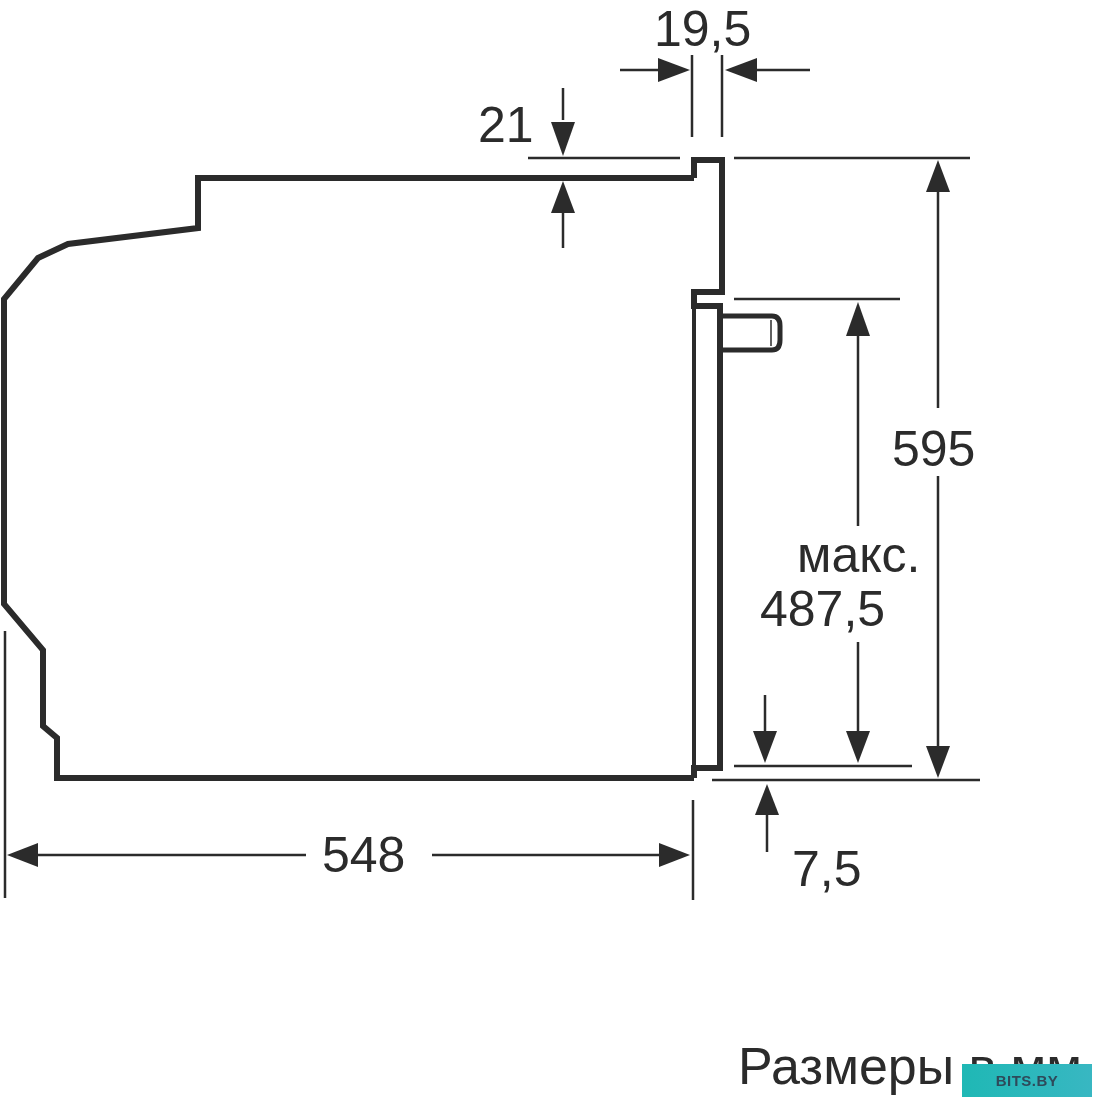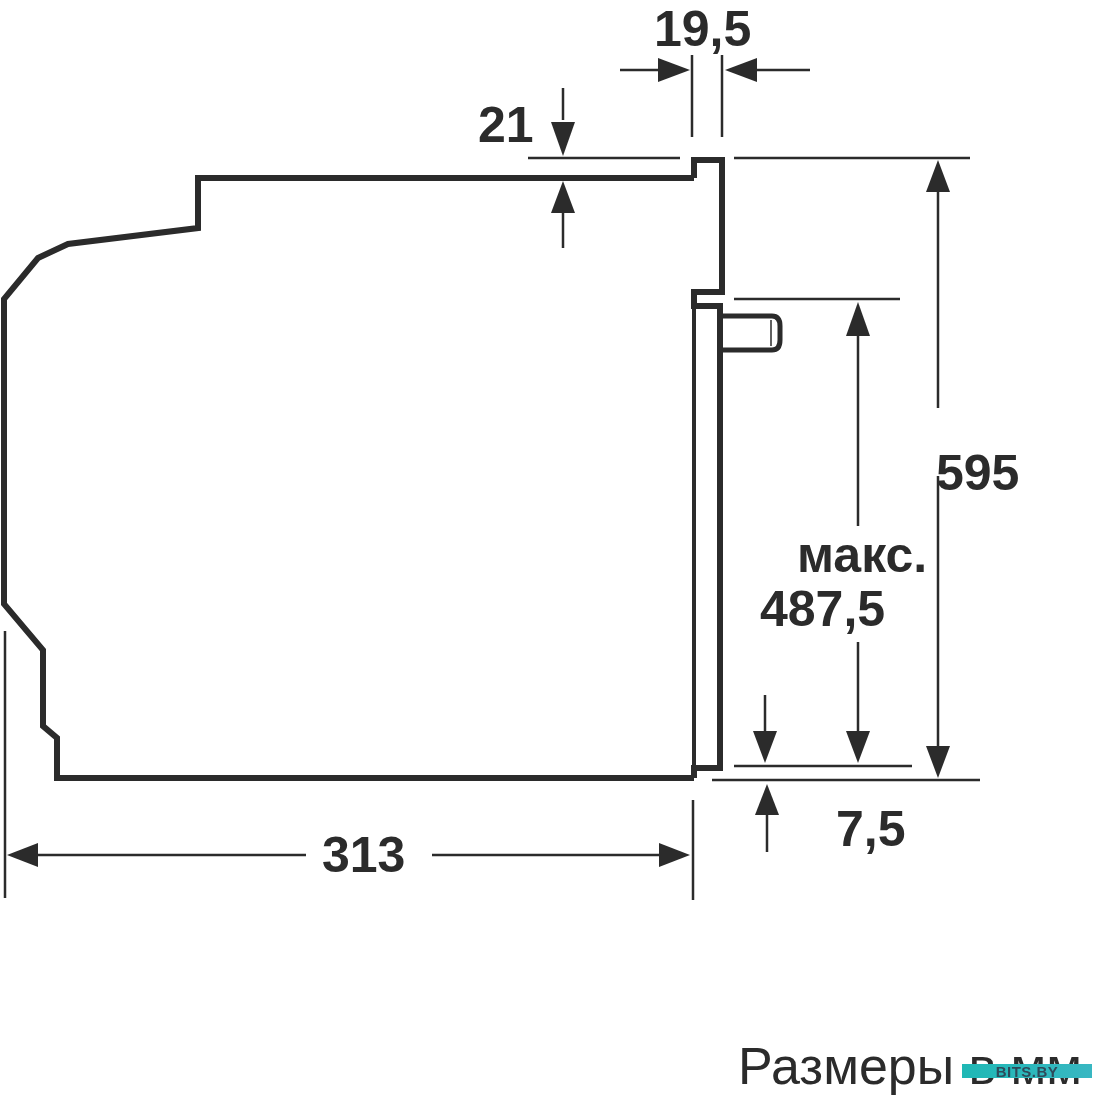--- a/index.html
+++ b/index.html
@@ -1,20 +1,20 @@
 <!DOCTYPE html>
 <html><head>
   <meta charset="utf-8">
   <style>
     html, body { margin: 0; padding: 0; background: #ffffff; }
     body { width: 1110px; height: 1100px; position: relative; overflow: hidden; font-family: "Liberation Sans", sans-serif; }
     #drawing { position: absolute; left: 0; top: 0; width: 1110px; height: 1100px; }
-    .dim-text { position: absolute; color: #2b2b2b; font-family: "Liberation Sans", sans-serif; font-size: 50px; line-height: 1; white-space: nowrap; font-weight: bold; }
+    .dim-text { position: absolute; color: #2b2b2b; font-family: "Liberation Sans", sans-serif; font-size: 50px; line-height: 1; white-space: nowrap; }
     .caption { position: absolute; left: 738px; top: 1040px; font-size: 52px; color: #2b2b2b; font-family: "Liberation Sans", sans-serif; line-height: 1; white-space: nowrap; }
-    .watermark { position: absolute; left: 962px; top: 1064px; width: 130px; height: 14px; background: linear-gradient(90deg, #1fb8b5, #38b7c2); display: flex; align-items: center; justify-content: center; }
+    .watermark { position: absolute; left: 962px; top: 1064px; width: 130px; height: 33px; background: linear-gradient(90deg, #1fb8b5, #38b7c2); display: flex; align-items: center; justify-content: center; }
     .watermark span { font-family: "Liberation Sans", sans-serif; font-weight: bold; font-size: 15px; color: #2e4a5a; letter-spacing: 0.5px; }
   </style>
 </head>
 <body>
 
 <svg id="drawing" viewBox="0 0 1110 1100" xmlns="http://www.w3.org/2000/svg">
   <g fill="none" stroke="#2b2b2b" stroke-linejoin="miter">
 
     <path d="M 694 178 L 198 178 L 198 228 L 68 244 L 38 258 L 4 299 L 4 604 L 43 650 L 43 726 L 57 738 L 57 778 L 694 778" stroke-width="6"></path>
 
@@ -64,22 +64,22 @@
     <polygon points="858,763 846,731 870,731"></polygon>
     <polygon points="765,763 753,731 777,731"></polygon>
     <polygon points="767,784 755,815 779,815"></polygon>
     <polygon points="7,855 38,843 38,867"></polygon>
     <polygon points="690,855 659,843 659,867"></polygon>
   </g>
 </svg>
 
 <div class="dim-text" style="left:654px; top:4px;">19,5</div>
 <div class="dim-text" style="left:478px; top:100px;">21</div>
-<div class="dim-text" style="left:936px; top:424px;margin-top:24px;">595</div>
+<div class="dim-text" style="left:892px; top:424px;">595</div>
 <div class="dim-text" style="left:797px; top:530px;">макс.</div>
 <div class="dim-text" style="left:760px; top:584px;">487,5</div>
-<div class="dim-text" style="left:792px; top:804px;margin-left:44px;">7,5</div>
-<div class="dim-text" style="left:322px; top:830px;">313</div>
+<div class="dim-text" style="left:792px; top:844px;">7,5</div>
+<div class="dim-text" style="left:322px; top:830px;">548</div>
 
 <div class="caption">Размеры в мм</div>
 <div class="watermark">
   <span>BITS.BY</span>
 </div>
 
 </body></html>

